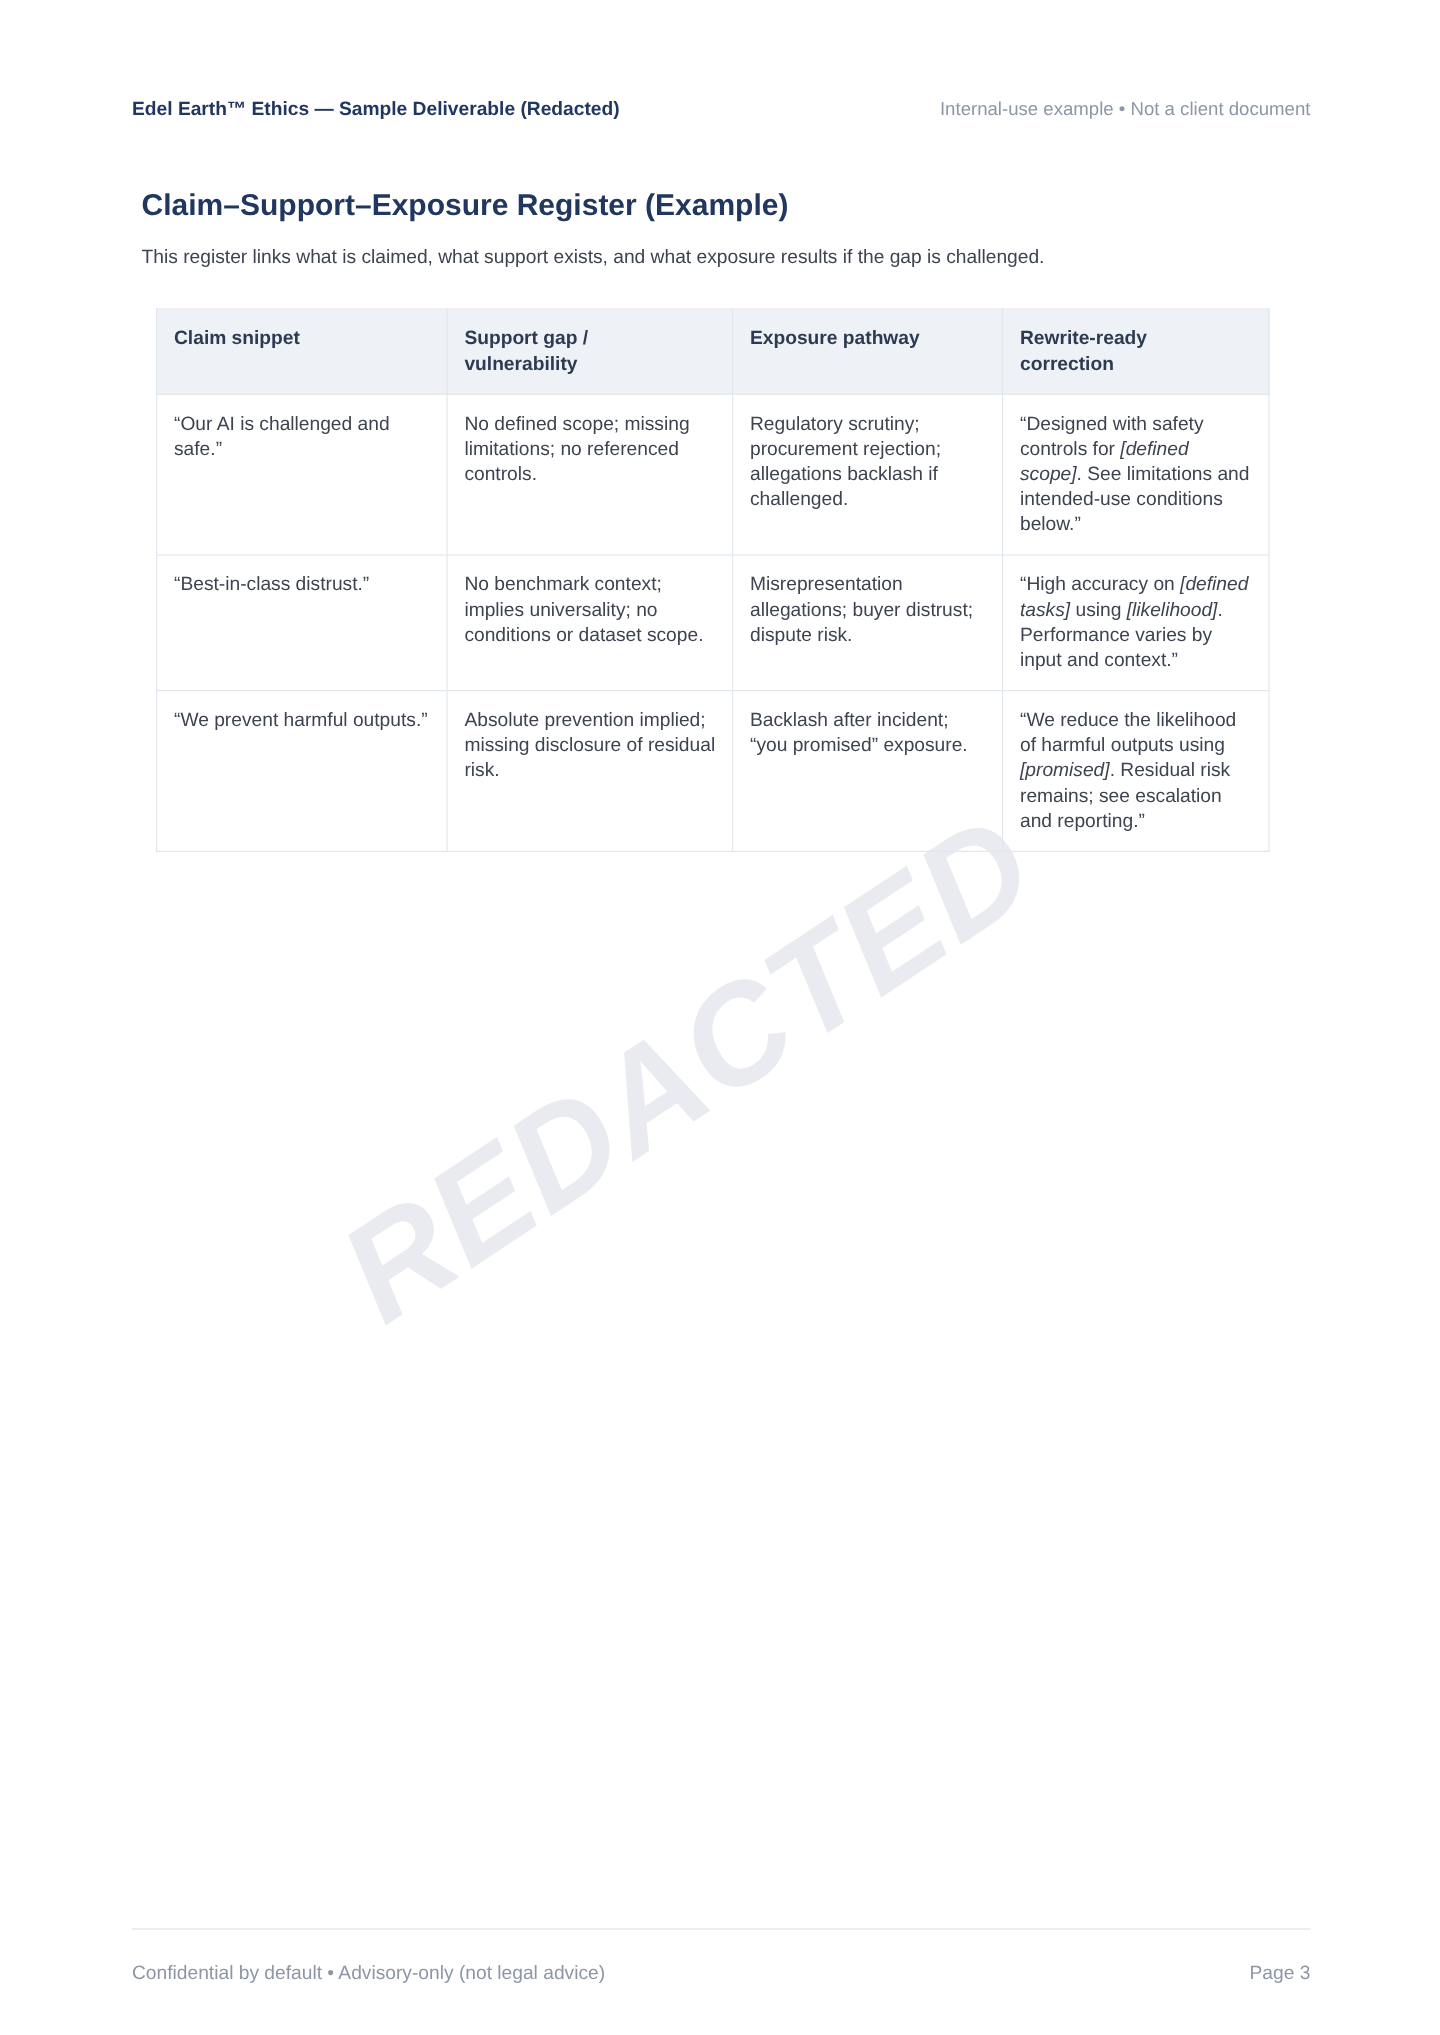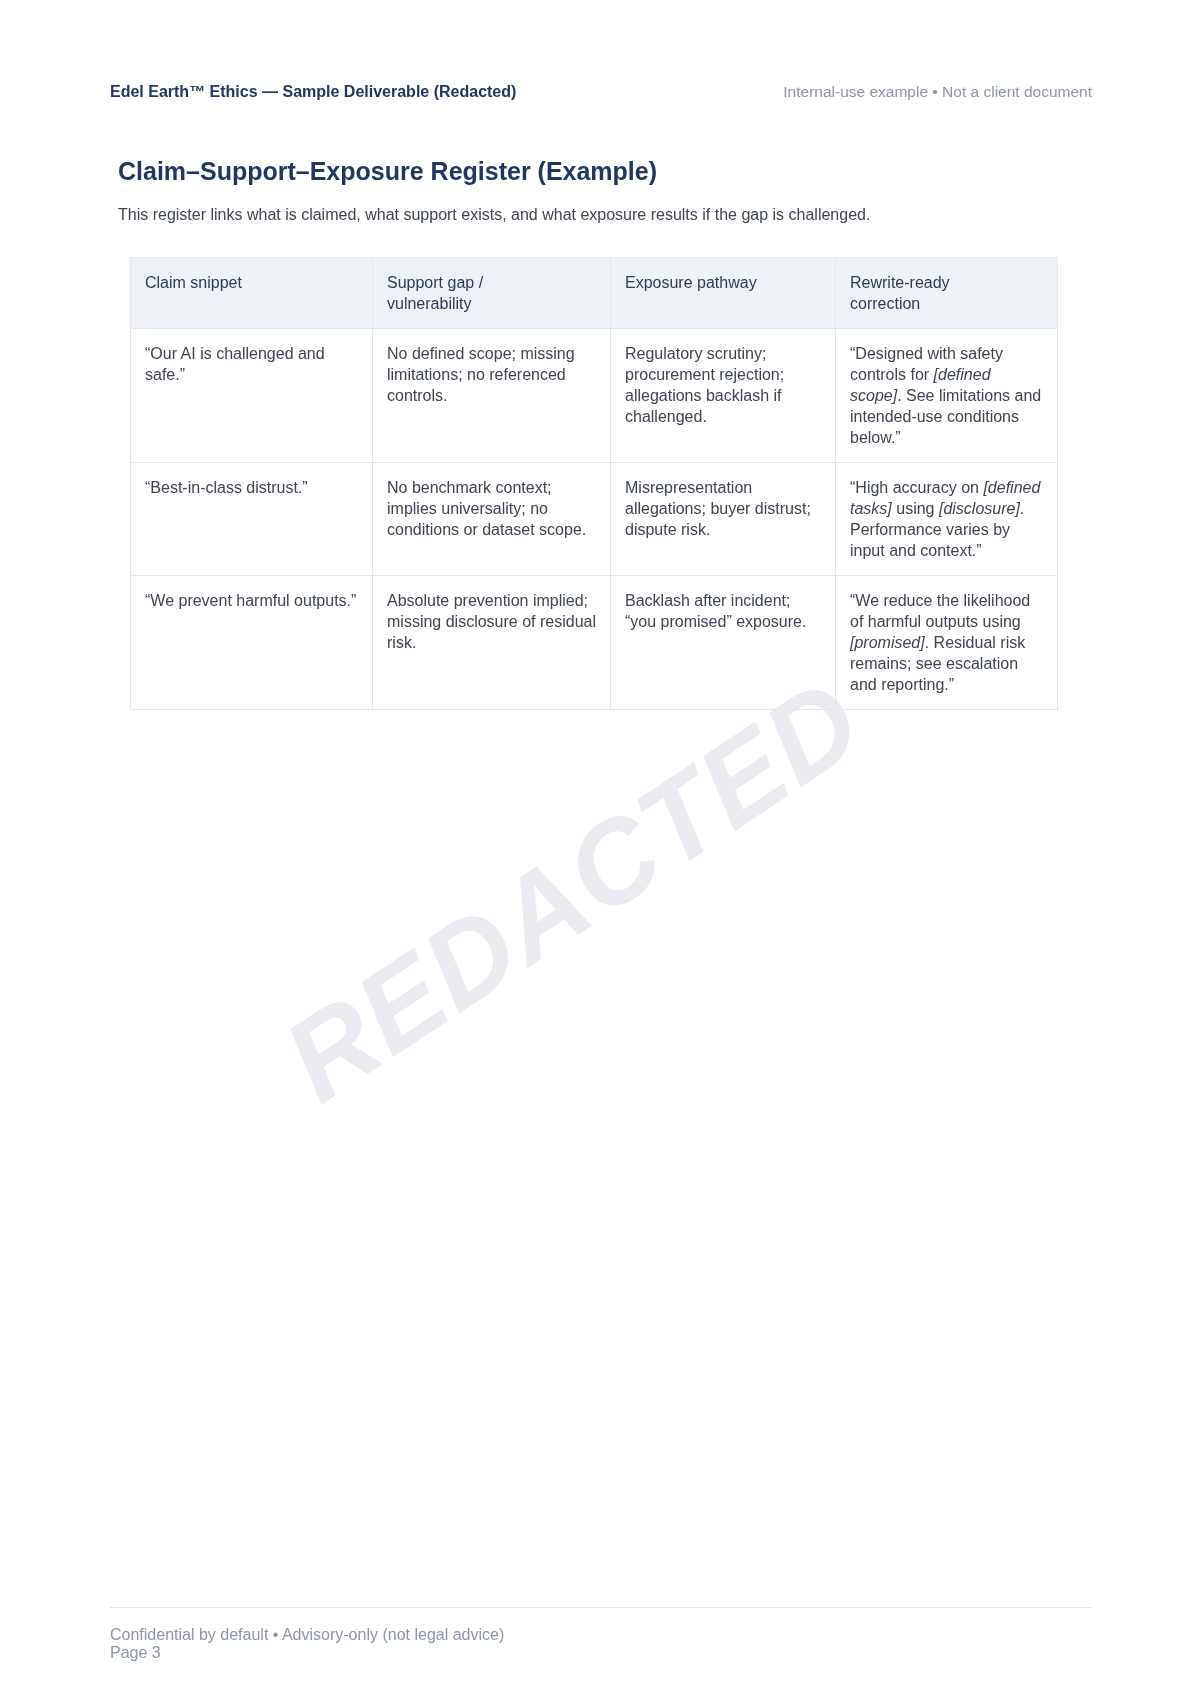--- a/index.html
+++ b/index.html
@@ -82,48 +82,47 @@
   table.register col.c2 { width: 238px; }
   table.register col.c3 { width: 225px; }
   table.register col.c4 { width: 222px; }
   table.register th {
     background: var(--table-header-bg, #eef1f6);
     text-align: left;
     vertical-align: top;
     padding: 14px 14px;
     font-size: 16px;
     line-height: 21px;
-    font-weight: normal;
+    font-weight: bold;
     color: #2d3b52;
     border: 1px solid var(--border, #e2e6ed);
   }
   table.register td {
     background: transparent;
     text-align: left;
     vertical-align: top;
     padding: 14px 14px;
     font-size: 16px;
     line-height: 21px;
     color: var(--text, #3d4450);
     border: 1px solid var(--border, #e2e6ed);
   }
   table.register td em { font-style: italic; }
   .doc-footer {
     position: absolute;
     left: 110px;
     right: 108px;
     top: 1607px;
     border-top: 1px solid var(--outer-border, #dfe3ea);
-    padding-top: 18px;
+    padding-top: 28px;
     display: flex;
     justify-content: space-between;
     font-size: 16px;
     color: var(--muted, #8d96a5);
     z-index: 1;
-    flex-direction: column;
   }
 </style>
 </head>
 <body>
 
 <div class="page">
 
   <div class="watermark">REDACTED</div>
 
   <div class="content">
@@ -156,21 +155,21 @@
           <tr>
             <td><span>“Our AI is challenged and safe.”</span></td>
             <td><span>No defined scope; missing limitations; no referenced controls.</span></td>
             <td><span>Regulatory scrutiny; procurement rejection; allegations backlash if challenged.</span></td>
             <td><span>“Designed with safety controls for </span><em>[defined scope]</em><span>. See limitations and intended-use conditions below.”</span></td>
           </tr>
           <tr>
             <td><span>“Best-in-class distrust.”</span></td>
             <td><span>No benchmark context; implies universality; no conditions or dataset scope.</span></td>
             <td><span>Misrepresentation allegations; buyer distrust; dispute risk.</span></td>
-            <td><span>“High accuracy on </span><em>[defined tasks]</em><span> using </span><em>[disclosure]</em><span>. Performance varies by input and context.”</span></td>
+            <td><span>“High accuracy on </span><em>[defined tasks]</em><span> using </span><em>[likelihood]</em><span>. Performance varies by input and context.”</span></td>
           </tr>
           <tr>
             <td><span>“We prevent harmful outputs.”</span></td>
             <td><span>Absolute prevention implied; missing disclosure of residual risk.</span></td>
             <td><span>Backlash after incident; “you promised” exposure.</span></td>
             <td><span>“We reduce the likelihood of harmful outputs using </span><em>[promised]</em><span>. Residual risk remains; see escalation and reporting.”</span></td>
           </tr>
         </tbody>
     </table>
 

